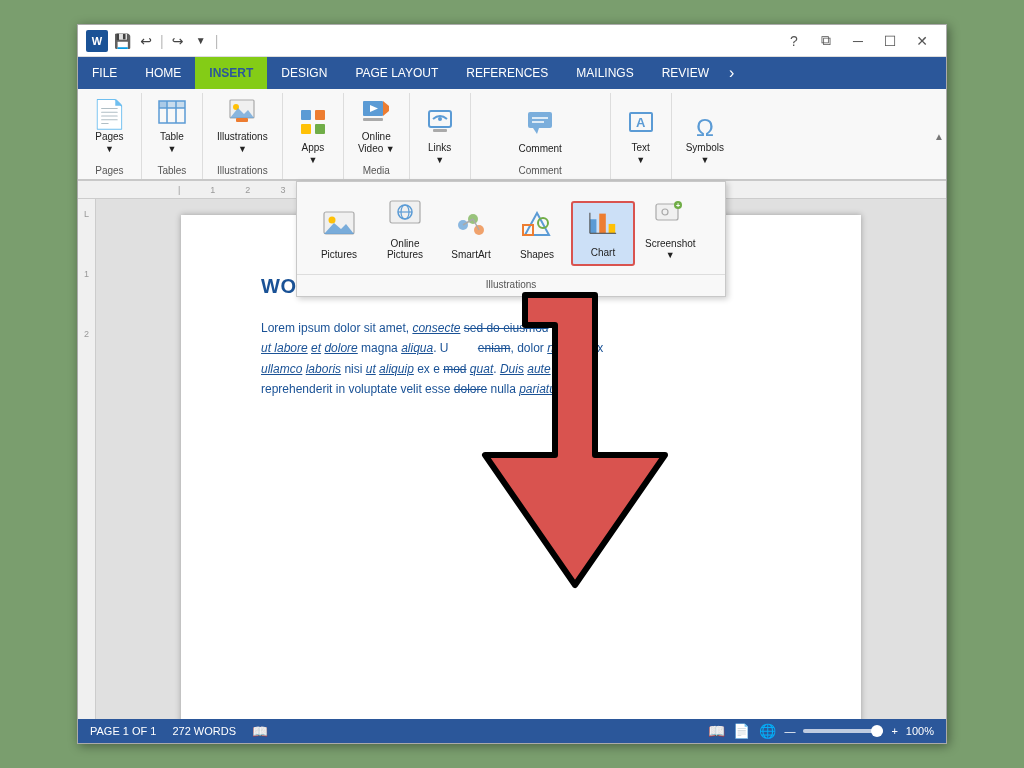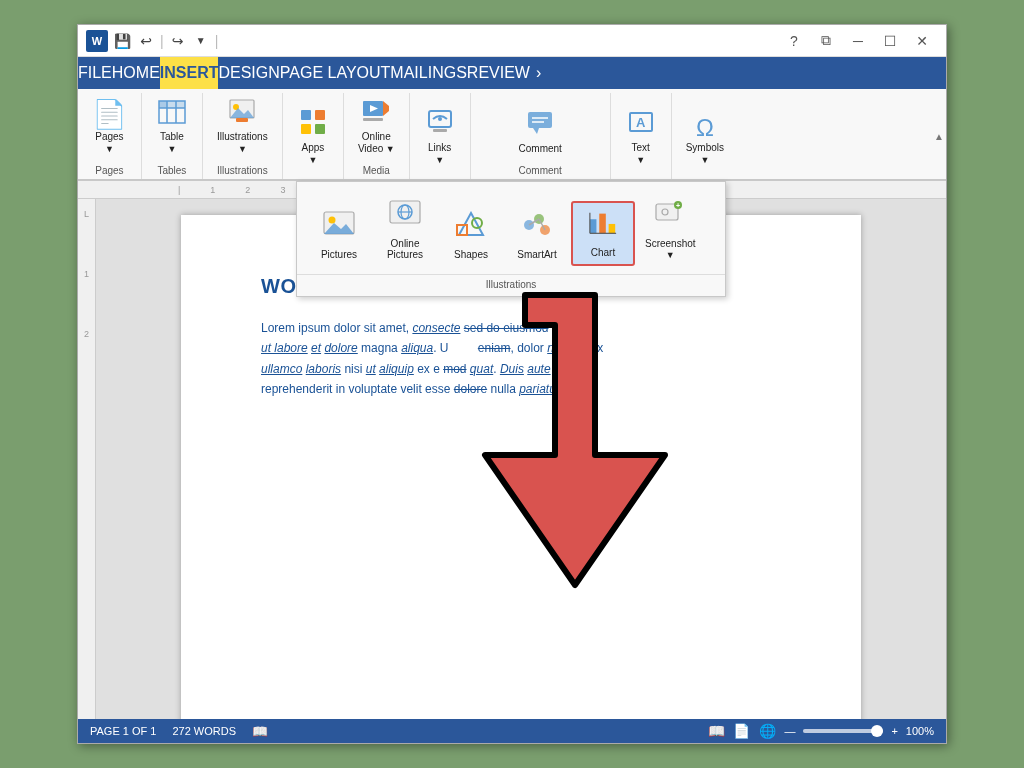--- a/index.html
+++ b/index.html
@@ -70,31 +70,31 @@
       color: #555;
     }
     
     .ribbon-tabs {
       display: flex;
       background: #2b579a;
       height: 32px;
       align-items: flex-end;
     }
     .ribbon-tab {
-      padding: 6px 0;
-      font-size: 16px;
+      padding: 6px 14px;
+      font-size: 12px;
       color: #fff;
       cursor: pointer;
       height: 100%;
       display: flex;
       align-items: center;
       border-radius: 0;
     }
     .ribbon-tab.active {
-      background: #fde047;
+      background: #84cc16;
       color: #2b579a;
       font-weight: 600;
       height: 100%;
     }
     
     .ribbon {
       background: #f8f8f8;
       border-bottom: 2px solid #c8c8c8;
       display: flex;
       align-items: stretch;
@@ -360,20 +360,21 @@
       <div class="win-btn close">✕</div>
     </div>
   </div>
 
   <div class="ribbon-tabs">
     <div class="ribbon-tab" style="background:#2b579a;">FILE</div>
     <div class="ribbon-tab">HOME</div>
     <div class="ribbon-tab active">INSERT</div>
     <div class="ribbon-tab">DESIGN</div>
     <div class="ribbon-tab">PAGE LAYOUT</div>
+    <div class="ribbon-tab">REFERENCES</div>
     <div class="ribbon-tab">MAILINGS</div>
     <div class="ribbon-tab">REVIEW</div>
     <div class="ribbon-tab" style="font-size:16px; padding: 0 6px;">›</div>
   </div>
 
   <div class="ribbon" style="position:relative;">
 
     <div class="ribbon-group">
       <div class="ribbon-group-items">
         <div class="ribbon-item large">
@@ -538,39 +539,39 @@
               <ellipse cx="16" cy="12" rx="4" ry="7" fill="none" stroke="#5b9bd5" stroke-width="1.2"></ellipse>
               <line x1="9" y1="12" x2="23" y2="12" stroke="#5b9bd5" stroke-width="1.2"></line>
             </svg>
           </span>
           <span class="label">Online<br>Pictures</span>
         </div>
 
         <div class="dropdown-item">
           <span class="icon">
             <svg width="32" height="28" viewBox="0 0 32 28">
-              <polygon points="16,2 28,24 4,24" fill="none" stroke="#5b9bd5" stroke-width="2"></polygon>
-              <circle cx="22" cy="12" r="5" fill="none" stroke="#70ad47" stroke-width="2"></circle>
-              <rect x="2" y="14" width="10" height="10" fill="none" stroke="#ed7d31" stroke-width="2"></rect>
-            </svg>
-          </span>
-          <span class="label">Shapes</span>
-        </div>
-
-        <div class="dropdown-item">
-          <span class="icon">
-            <svg width="32" height="28" viewBox="0 0 32 28">
               <circle cx="8" cy="14" r="5" fill="#5b9bd5" opacity="0.7"></circle>
               <circle cx="18" cy="8" r="5" fill="#70ad47" opacity="0.7"></circle>
               <circle cx="24" cy="19" r="5" fill="#ed7d31" opacity="0.7"></circle>
               <line x1="8" y1="14" x2="18" y2="8" stroke="#aaa" stroke-width="1.5"></line>
               <line x1="18" y1="8" x2="24" y2="19" stroke="#aaa" stroke-width="1.5"></line>
             </svg>
           </span>
           <span class="label">SmartArt</span>
+        </div>
+
+        <div class="dropdown-item">
+          <span class="icon">
+            <svg width="32" height="28" viewBox="0 0 32 28">
+              <polygon points="16,2 28,24 4,24" fill="none" stroke="#5b9bd5" stroke-width="2"></polygon>
+              <circle cx="22" cy="12" r="5" fill="none" stroke="#70ad47" stroke-width="2"></circle>
+              <rect x="2" y="14" width="10" height="10" fill="none" stroke="#ed7d31" stroke-width="2"></rect>
+            </svg>
+          </span>
+          <span class="label">Shapes</span>
         </div>
 
         <div class="dropdown-item selected">
           <span class="icon">
             <svg class="chart-icon-svg" width="32" height="28" viewBox="0 0 32 28">
               <rect x="2" y="10" width="7" height="15" fill="#5b9bd5"></rect>
               <rect x="12" y="4" width="7" height="21" fill="#ed7d31"></rect>
               <rect x="22" y="15" width="7" height="10" fill="#ffc107"></rect>
               <line x1="2" y1="25" x2="30" y2="25" stroke="#555" stroke-width="1.2"></line>
               <line x1="2" y1="3" x2="2" y2="25" stroke="#555" stroke-width="1.2"></line>

